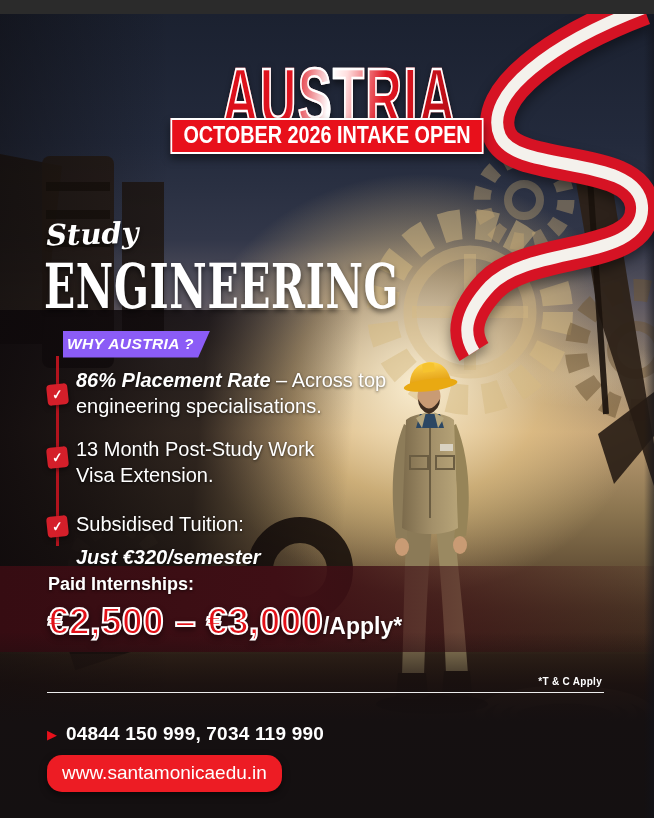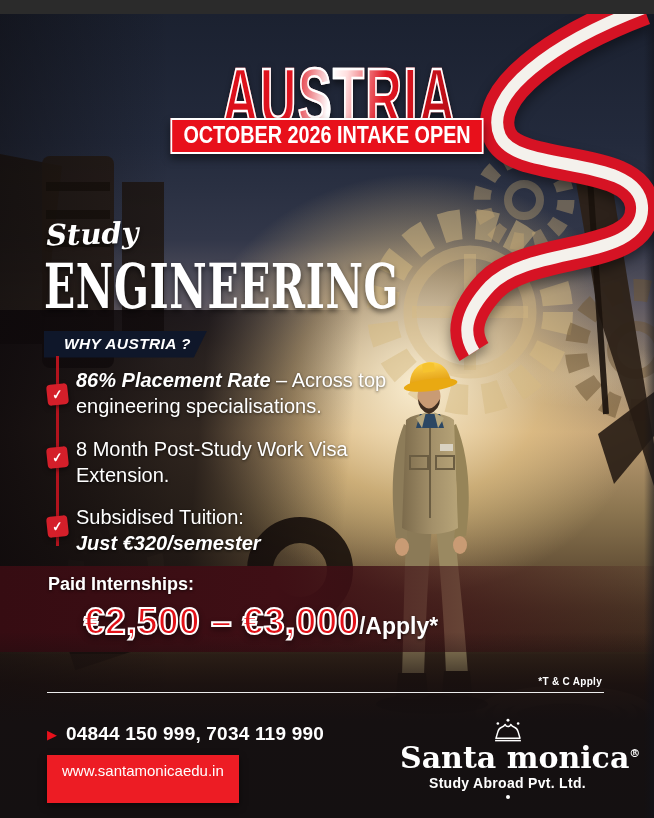--- a/index.html
+++ b/index.html
@@ -44,50 +44,50 @@
     box-shadow:0 5px 9px rgba(0,0,0,.45);white-space:nowrap;}
 
   
   .script{position:absolute;left:46px;top:203px;font-family:"DejaVu Serif",serif;font-style:italic;
     font-weight:700;font-size:29px;color:#fff;transform:rotate(-2deg);text-shadow:0 2px 4px rgba(0,0,0,.5);}
   .program{position:absolute;left:44px;top:242px;font-family:"DejaVu Serif",serif;font-weight:700;
     font-size:62px;line-height:1;color:#fff;transform:scaleX(.66);transform-origin:left;
     letter-spacing:1px;white-space:nowrap;text-shadow:0 3px 7px rgba(0,0,0,.55);}
 
   
-  .why{position:absolute;left:44px;top:317px;background:#0f172a;color:#fff;font-style:italic;
-    font-weight:800;font-size:15.5px;line-height:1;padding:5px 16px 6px 20px;
+  .why{position:absolute;left:63px;top:317px;background:#8b5cf6;color:#fff;font-style:italic;
+    font-weight:800;font-size:15.5px;line-height:1;padding:5px 16px 6px 4px;
     clip-path:polygon(0 0,100% 0,92% 100%,0 100%);letter-spacing:.4px;white-space:nowrap;}
   .vline{position:absolute;left:56px;top:342px;width:3px;height:190px;background:#b3131d;}
   .chk{position:absolute;left:47px;width:21px;height:21px;background:#d41f2a;border-radius:4px;
     transform:rotate(-6deg);display:flex;align-items:center;justify-content:center;
     color:#fff;font-size:13px;font-weight:900;box-shadow:0 2px 5px rgba(0,0,0,.5);}
   .benefit{position:absolute;left:76px;color:#fff;font-size:20px;line-height:1.28;
     text-shadow:0 1px 3px rgba(0,0,0,.65);}
   .em{font-weight:700;font-style:italic;}
-  .blk{display:block;}
+  .blk{display:block;margin-top:7px;}
 
   
   .pi-label{position:absolute;left:48px;top:560px;color:#fff;font-size:18px;font-weight:600;
     text-shadow:0 1px 3px rgba(0,0,0,.6);}
   .pi-row{position:absolute;left:48px;top:588px;display:flex;align-items:flex-end;}
   .pi-range{font-weight:800;font-size:37px;line-height:1.1;color:#e21118;letter-spacing:.5px;
-    -webkit-text-stroke:2px #fff;filter:drop-shadow(0 3px 3px rgba(0,0,0,.45));white-space:nowrap;margin-left:36px;}
+    -webkit-text-stroke:2px #fff;filter:drop-shadow(0 3px 3px rgba(0,0,0,.45));white-space:nowrap;}
   .pi-per{color:#fff;font-size:23px;font-weight:600;padding-bottom:3px;text-shadow:0 1px 3px rgba(0,0,0,.6);}
 
   
   .tc-text{position:absolute;right:52px;top:662px;color:#fff;font-size:10px;font-weight:700;letter-spacing:.3px;}
   .tc-line{position:absolute;left:47px;top:678px;width:557px;border-top:1.5px solid rgba(255,255,255,.92);}
 
   
   .phone-row{position:absolute;left:47px;top:709px;display:flex;align-items:center;gap:9px;}
   .marker{color:#e8101b;font-size:13px;line-height:1;}
   .phones{color:#fff;font-size:19px;font-weight:800;letter-spacing:.2px;white-space:nowrap;text-align:right;}
-  .site-pill{position:absolute;left:47px;top:741px;background:#ed1c24;border-radius:0;
-    color:#fff;font-size:15px;font-weight:500;padding:7px 15px 24px;white-space:nowrap;
+  .site-pill{position:absolute;left:47px;top:741px;background:#ed1c24;border-radius:15px;
+    color:#fff;font-size:19px;font-weight:500;padding:7px 15px 8px;white-space:nowrap;
     box-shadow:0 3px 7px rgba(0,0,0,.5);cursor:pointer;}
 
   
   .logo{position:absolute;left:400px;top:704px;width:215px;text-align:center;color:#fff;}
   .logo-crown{display:block;margin:0 auto;}
   .logo-name{font-family:"DejaVu Serif",serif;font-weight:700;font-size:30px;line-height:1.05;
     white-space:nowrap;}
   .logo-reg{font-size:11px;vertical-align:super;}
   .logo-tag{font-size:14px;font-weight:700;margin-top:1px;letter-spacing:.3px;}
   .logo-dot{width:4px;height:4px;border-radius:50%;background:#fff;margin:4px auto 0;}
@@ -222,21 +222,21 @@
         <span>✓</span>
       </div>
     <div class="benefit" style="top:354px;width:335px;">
       <span class="em">86% Placement Rate</span><span> – Across top engineering specialisations.</span>
     </div>
 
     <div class="chk" style="top:433px;">
         <span>✓</span>
       </div>
     <div class="benefit" style="top:423px;width:280px;">
-      <span>8 Month Post-Study Work Visa Extension.</span>
+      <span>13 Month Post-Study Work Visa Extension.</span>
     </div>
 
     <div class="chk" style="top:502px;">
         <span>✓</span>
       </div>
     <div class="benefit" style="top:491px;width:320px;">
       <span class="blk">Subsidised Tuition:</span>
       <span class="blk em">Just €320/semester</span>
     </div>
 
@@ -248,29 +248,15 @@
 
     <div class="tc-text">*T &amp; C Apply</div>
     <div class="tc-line"></div>
 
     <div class="phone-row">
       <span class="marker">▶</span>
       <span class="phones">04844 150 999, 7034 119 990</span>
     </div>
     <div class="site-pill">www.santamonicaedu.in</div>
 
-    <div class="logo">
-      <svg class="logo-crown" width="38" height="24" viewBox="0 0 40 26">
-        <g fill="none" stroke="#fff" stroke-width="1.6" stroke-linejoin="round">
-          <path d="M7 22 L33 22 L31 15 C29 8 26 12 23 7 C22 10 18 10 17 7 C14 12 11 8 9 15 Z"></path>
-          <line x1="6" y1="24.5" x2="34" y2="24.5"></line>
-        </g>
-        <circle cx="9" cy="6" r="1.4" fill="#fff"></circle>
-        <circle cx="20" cy="2.5" r="1.6" fill="#fff"></circle>
-        <circle cx="31" cy="6" r="1.4" fill="#fff"></circle>
-      </svg>
-      <div class="logo-name"><span>Santa monica</span><span class="logo-reg">®</span></div>
-      <div class="logo-tag">Study Abroad Pvt. Ltd.</div>
-      <div class="logo-dot"></div>
-    </div>
 
   </div>
 </div>
 
 </body></html>

